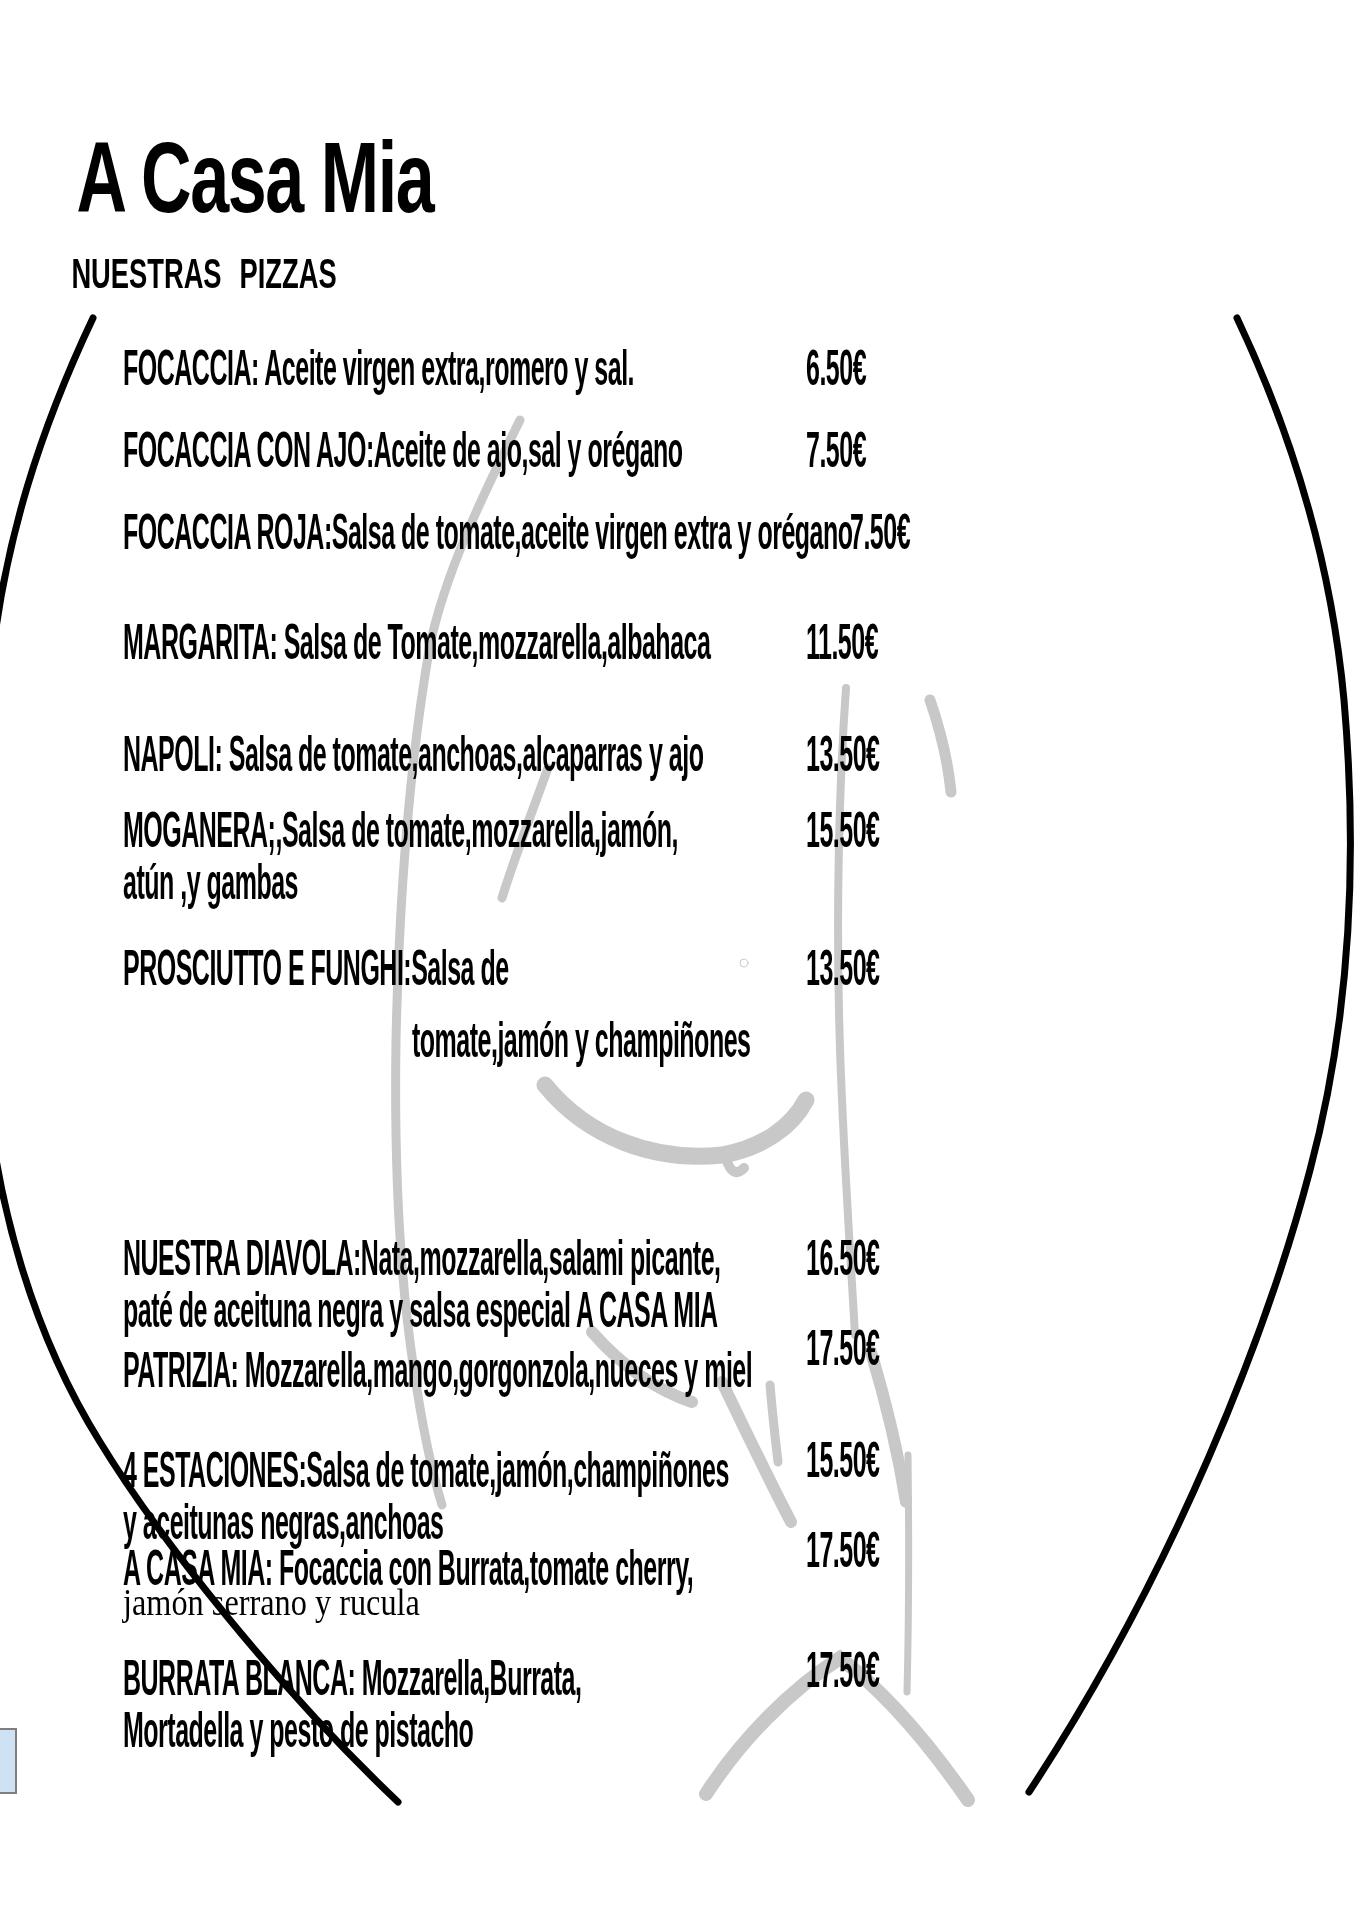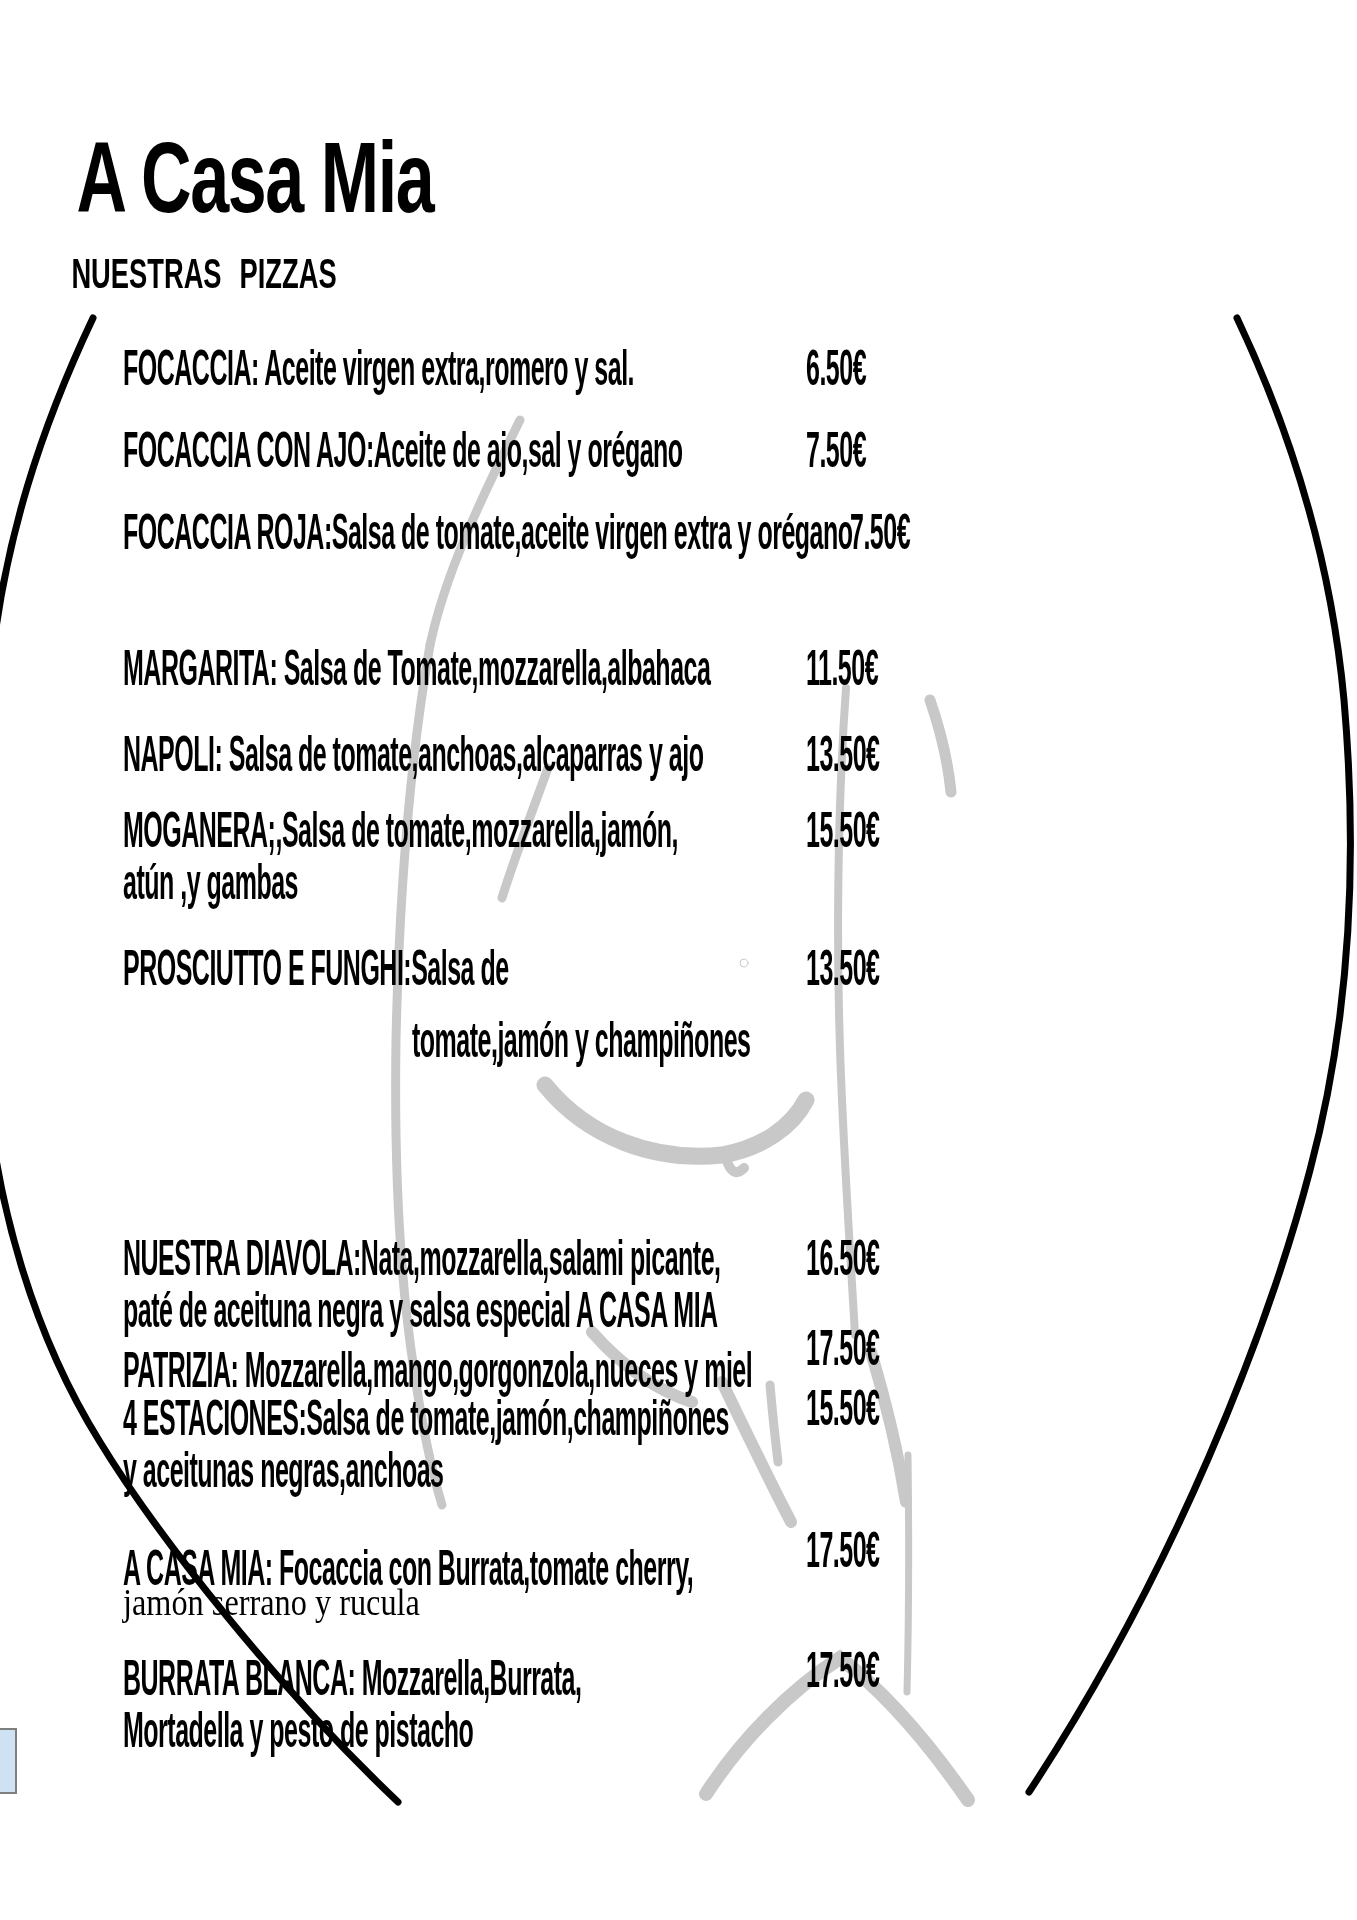--- a/index.html
+++ b/index.html
@@ -126,21 +126,21 @@
   <div class="row" style="top:424px">
     <span class="l1">FOCACCIA CON AJO:Aceite de ajo,sal y orégano</span>
     <span class="price">7.50€</span>
   </div>
 
   <div class="row" style="top:506px">
     <span class="l1">FOCACCIA ROJA:Salsa de tomate,aceite virgen extra y orégano</span>
     <span class="price inline">7.50€</span>
   </div>
 
-  <div class="row" style="top:642px">
+  <div class="row" style="top:616px">
     <span class="l1">MARGARITA: Salsa de Tomate,mozzarella,albahaca</span>
     <span class="price">11.50€</span>
   </div>
 
   <div class="row" style="top:728px">
     <span class="l1">NAPOLI: Salsa de tomate,anchoas,alcaparras y ajo</span>
     <span class="price">13.50€</span>
   </div>
 
   <div class="row" style="top:804px">
@@ -160,21 +160,21 @@
     <span class="l1">NUESTRA DIAVOLA:Nata,mozzarella,salami picante,</span>
     <span class="l2">paté de aceituna negra y salsa especial A CASA MIA</span>
     <span class="price">16.50€</span>
   </div>
 
   <div class="row" style="top:1344px">
     <span class="l1">PATRIZIA: Mozzarella,mango,gorgonzola,nueces y miel</span>
     <span class="price" style="top:-22px">17.50€</span>
   </div>
 
-  <div class="row" style="top:1392px">
+  <div class="row" style="top:1444px">
     <span class="l1">4 ESTACIONES:Salsa de tomate,jamón,champiñones</span>
     <span class="l2">y aceitunas negras,anchoas</span>
     <span class="price" style="top:-10px">15.50€</span>
   </div>
 
   <div class="row" style="top:1542px">
     <span class="l1">A CASA MIA: Focaccia con Burrata,tomate cherry,</span>
     <span class="l2 serif">jamón serrano y rucula</span>
     <span class="price" style="top:-18px">17.50€</span>
   </div>

